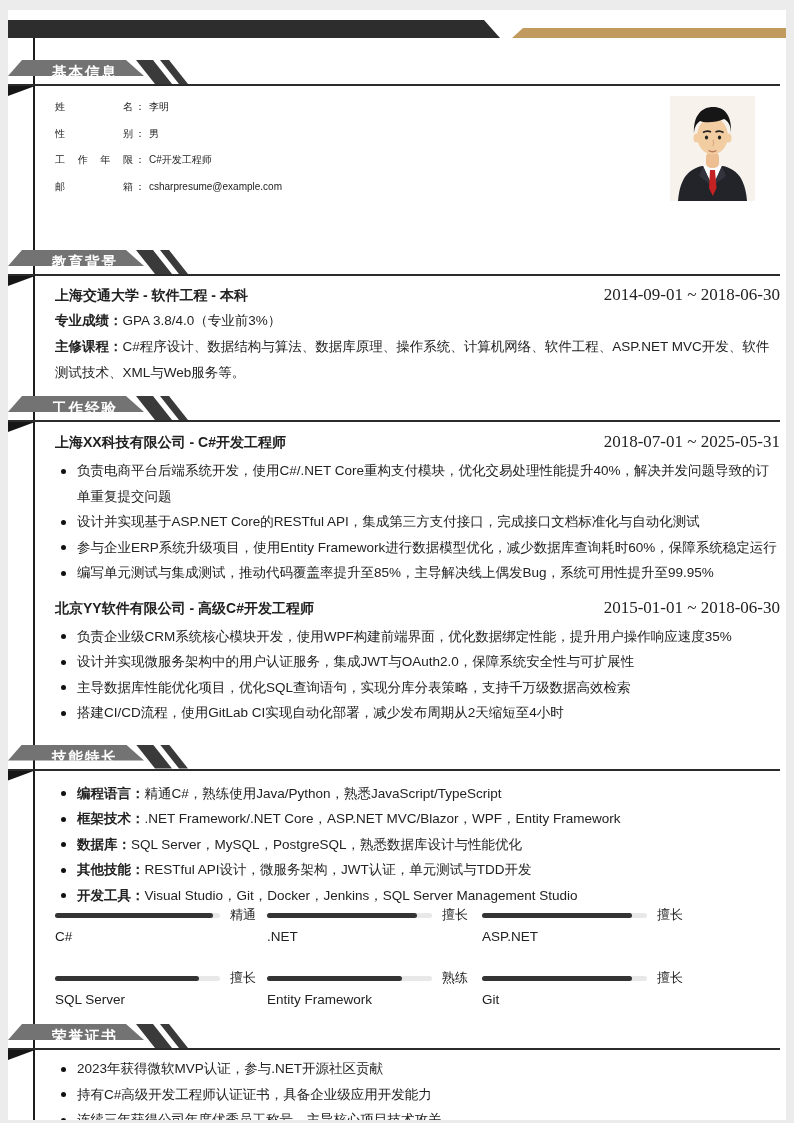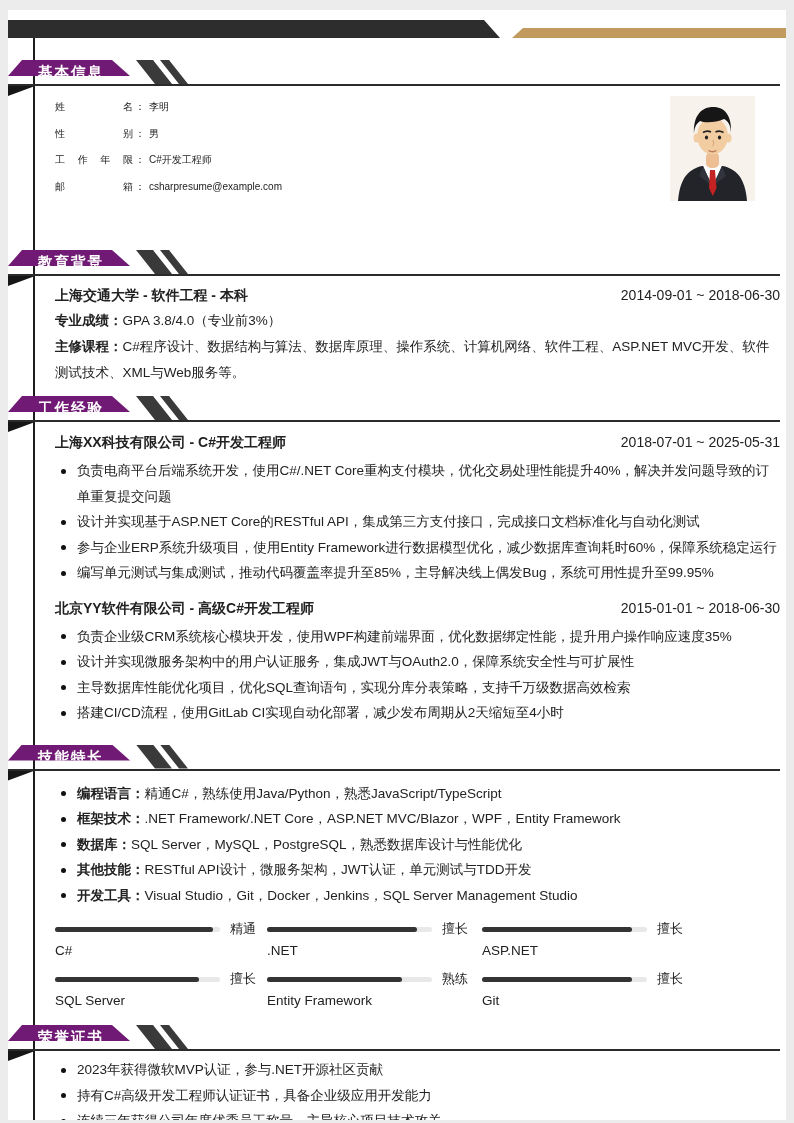--- a/index.html
+++ b/index.html
@@ -16,59 +16,59 @@
   .vline{position:absolute;left:25px;top:28px;bottom:0;width:2px;background:#1c1c1c;}
   
   .topbar{position:relative;height:18px;margin:10px -6px 0 -47px;}
   .topbar .darkbar{position:absolute;left:0;top:0;width:492px;height:18px;background:#2d2d2d;
     clip-path:polygon(0 0,calc(100% - 16px) 0,100% 100%,0 100%);}
   .topbar .goldbar{position:absolute;left:504px;right:0;top:8px;height:10px;background:#c09a5f;
     clip-path:polygon(11px 0,100% 0,100% 100%,0 100%);}
   
   .sec-head{position:relative;height:26px;margin-left:-47px;margin-right:0;
     border-bottom:2px solid #2b2b2b;}
-  .badge{position:absolute;left:0;top:0;height:16px;line-height:24px;background:#701a75;
+  .badge{position:absolute;left:0;top:0;height:16px;line-height:24px;background:#737373;
     color:#fff;font-size:14.5px;font-weight:bold;letter-spacing:2px;
-    padding:0 26px 0 30px;clip-path:polygon(14px 0,calc(100% - 18px) 0,100% 100%,0 100%);}
+    padding:0 26px 0 44px;clip-path:polygon(14px 0,calc(100% - 18px) 0,100% 100%,0 100%);}
   .stripe{position:absolute;top:0;height:24px;background:#3a3a3a;}
   .stripe.s1{left:128px;width:36px;clip-path:polygon(0 0,17px 0,36px 100%,19px 100%);}
   .stripe.s2{left:152px;width:28px;clip-path:polygon(0 0,9px 0,28px 100%,19px 100%);}
   .fold{position:absolute;left:0;top:26px;width:27px;height:10px;background:#161616;
     clip-path:polygon(0 0,100% 0,0 100%);}
   
   .sec-basic{margin-top:22px;}
   .binfo{position:relative;display:flex;margin-top:8px;}
   .bcol1{width:355px;}
   .bcol2{flex:1;}
   .brow{line-height:26.5px;font-size:10px;white-space:nowrap;}
   .blabel{display:inline-block;width:78px;text-align:justify;text-align-last:justify;}
   .colon{margin:0 4px 0 2px;}
   .photo{position:absolute;left:615px;top:2px;width:85px;height:105px;overflow:hidden;}
   
   .sec{position:relative;}
   .sec-edu{margin-top:50px;}
   .edu-body{margin-top:6px;}
   .title-row{display:flex;justify-content:space-between;align-items:flex-end;line-height:26px;}
   .jtitle{font-weight:bold;font-size:14px;}
-  .jdate{font-size:14px;color:#222;}
+  .jdate{font-size:17px;color:#222;font-family:Liberation Serif, serif;}
   .line{line-height:26px;font-size:13.5px;}
   .lbl-b{font-weight:bold;}
   
   .sec-work{margin-top:10px;}
   .job{margin-top:6px;}
   .job + .job{margin-top:8px;}
   .job .title-row{line-height:28px;}
   ul.bullets{list-style:none;margin:2px 0 0 0;padding:0;}
   ul.bullets li{position:relative;padding-left:22px;line-height:25.5px;font-size:13.5px;}
   ul.bullets li::before{content:"";position:absolute;left:6px;top:10.5px;width:5px;height:5px;
     border-radius:50%;background:#111;}
   
   .sec-skills{margin-top:19px;}
   .sec-skills ul.bullets{margin-top:10px;}
-  .bars{display:grid;grid-template-columns:212px 215px 1fr;row-gap:12px;margin-top:14px;}
+  .bars{display:grid;grid-template-columns:212px 215px 1fr;row-gap:25px;}
   .bar-row{display:flex;align-items:center;height:14px;}
   .track{width:165px;height:5px;background:#e8e8e8;border-radius:3px;}
   .fill{height:5px;background:#343434;border-radius:3px;}
   .lvl{margin-left:10px;font-size:13px;}
   .bar-name{margin-top:6px;font-size:13.5px;line-height:18px;}
   
   .sec-honors{margin-top:15px;}
   .sec-honors ul.bullets{margin-top:6px;}
 </style>
 </head>

